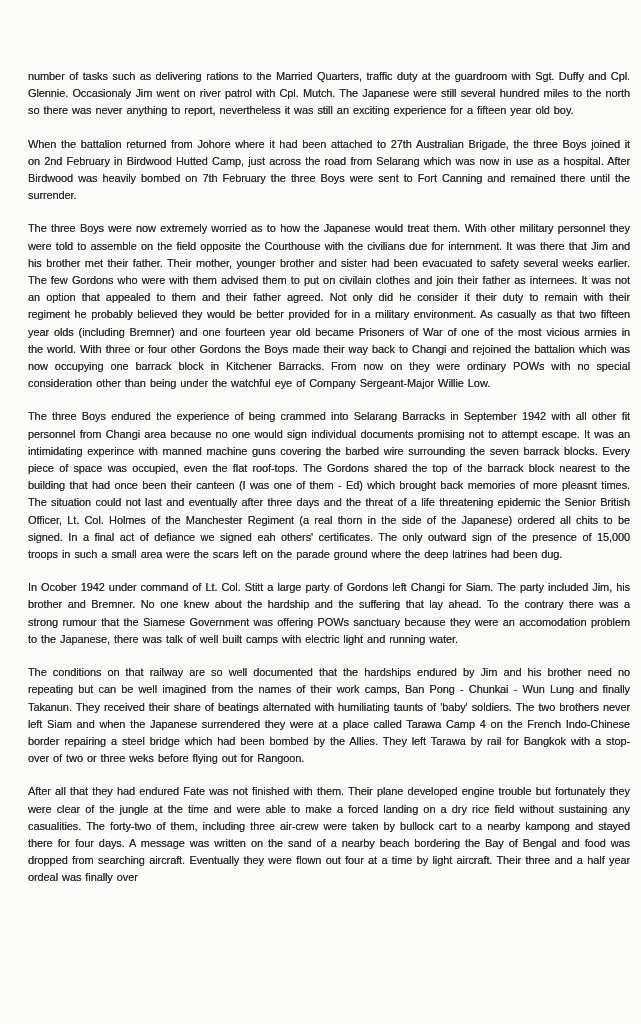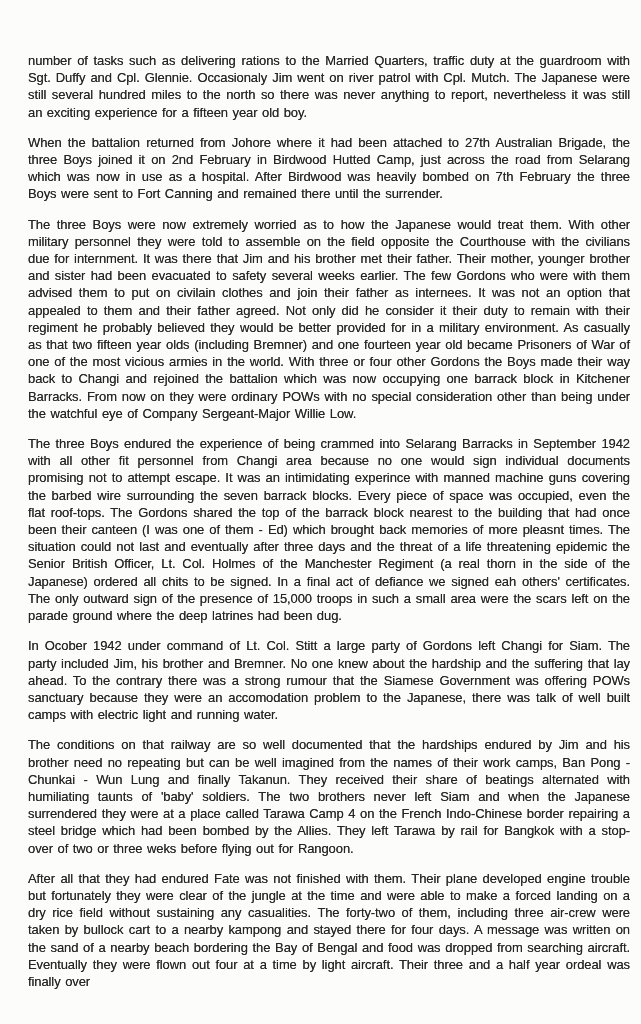--- a/index.html
+++ b/index.html
@@ -17,22 +17,22 @@
     background: #fcfcfb;
     font-family: "Liberation Sans", "DejaVu Sans", sans-serif;
   }
   .text-block {
     position: absolute;
     top: 52px;
     left: 28px;
     width: 602px;
   }
   .text-block p {
-    margin: 0 0 13px 0;
-    font-size: 13px;
+    margin: 16px 0 13px 0;
+    font-size: 11px;
     line-height: 17.2px;
     color: #262626;
     text-align: justify;
     letter-spacing: -0.1px;
     word-spacing: 1.1px;
     text-shadow: 0 0 0.4px rgba(40,40,40,0.75);
   }
   .text-block p:last-child {
     margin-bottom: 0;
   }

